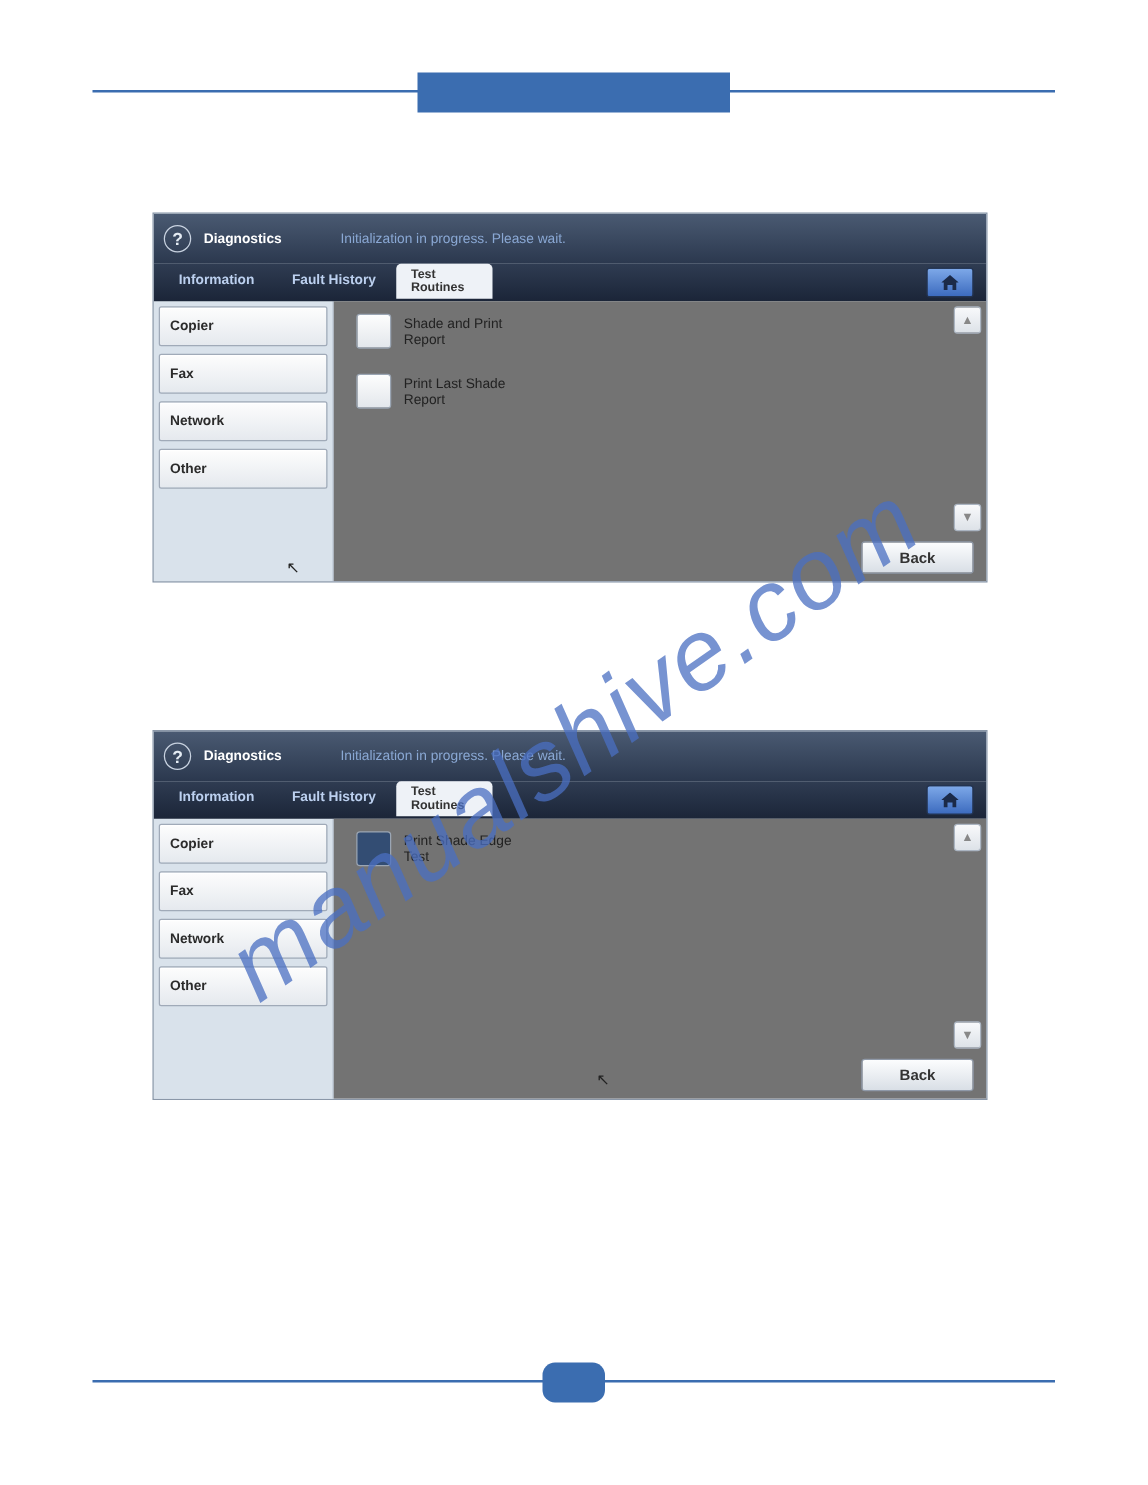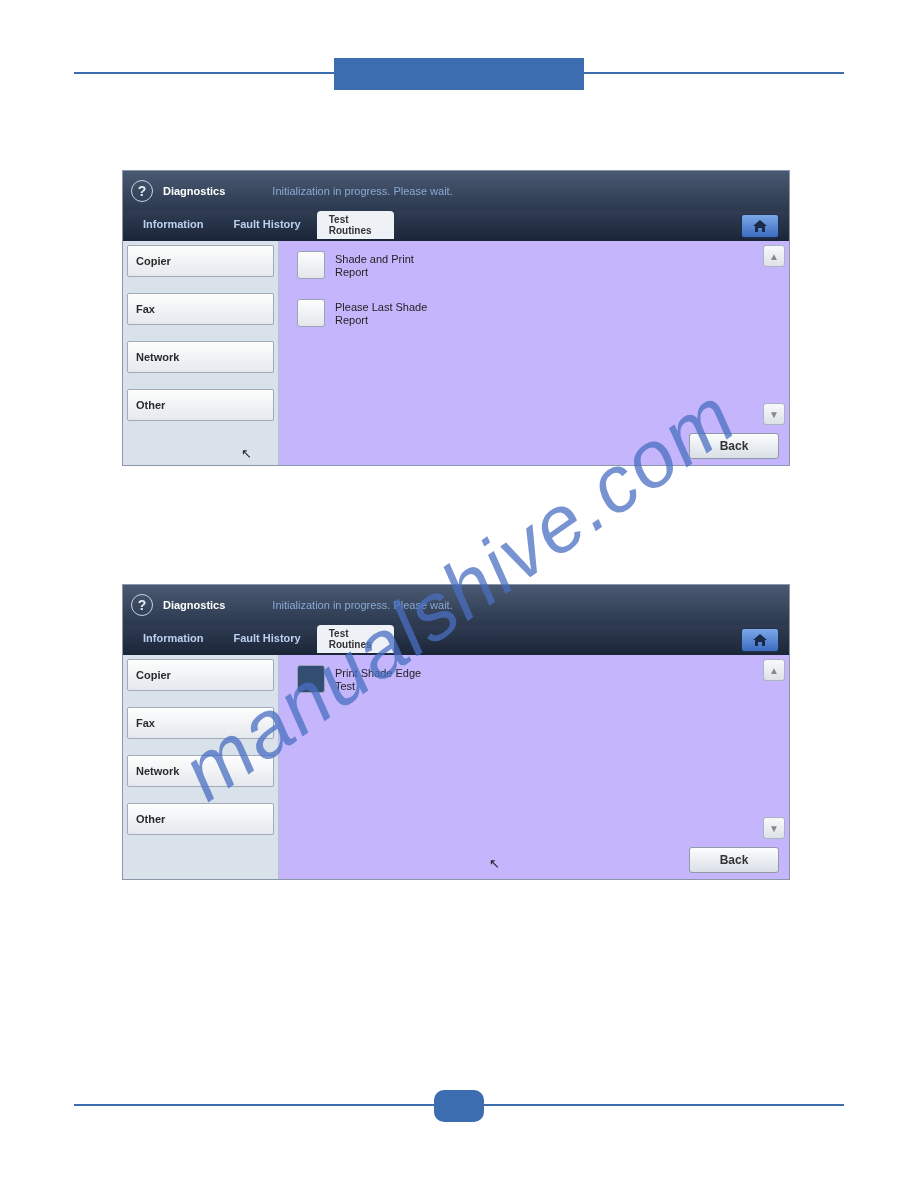--- a/index.html
+++ b/index.html
@@ -20,24 +20,24 @@
   .title-text .t1 { font-weight: bold; }
   .title-text .t2 { color: #8aa8d4; margin-left: 47px; }
 
   .tab-strip { height: 30px; background: linear-gradient(to bottom, #2f3c52, #1b2538); display: flex; padding-left: 6px; position: relative; }
   .tab { height: 26px; padding: 0 14px; color: #bcd0ef; font-size: 11px; font-weight: bold; display: flex; align-items: center; margin-right: 2px; border-radius: 4px 4px 0 0; }
   .tab.active { background: #eef2f7; color: #333; flex-direction: column; align-items: flex-start; justify-content: center; padding: 2px 22px 2px 12px; height: 28px; font-size: 10px; line-height: 11px; }
   .home-btn { position: absolute; right: 10px; top: 3px; width: 38px; height: 24px; background: linear-gradient(to bottom, #7da8e8, #3c6bbf); border: 1px solid #223350; border-radius: 3px; display: flex; align-items: center; justify-content: center; }
   .home-btn svg { fill: #1b2a48; }
 
   .body-area { display: flex; height: calc(100% - 70px); }
-  .side-col { width: 156px; background: #d9e2eb; padding: 4px; display: flex; flex-direction: column; gap: 16px; border-right: 1px solid #b7c2cf; }
+  .side-col { width: 144px; background: #d9e2eb; padding: 4px; display: flex; flex-direction: column; gap: 6px; border-right: 1px solid #b7c2cf; }
   .side-btn { height: 32px; background: linear-gradient(to bottom, #fdfdfd, #e5e9ee); border: 1px solid #a0aab8; border-radius: 2px; font-size: 11px; font-weight: bold; color: #2b2b2b; display: flex; align-items: center; padding-left: 8px; box-shadow: inset 0 1px 0 #fff; }
 
-  .content-col { flex: 1; position: relative; background: #c4b5fd; }
+  .content-col { flex: 1; position: relative; background: #737373; }
   .option-row { position: absolute; display: flex; align-items: flex-start; gap: 10px; font-size: 11px; color: #222; }
   .chk { width: 28px; height: 28px; background: linear-gradient(to bottom,#fdfdfd,#e3e7ec); border: 1px solid #9aa5b3; border-radius: 3px; flex-shrink:0; }
   .chk.selected { background: #334d73; }
   .opt-label { line-height: 13px; padding-top: 2px; }
 
   .scroll-btn { position: absolute; right: 4px; width: 22px; height: 22px; background: linear-gradient(to bottom,#f8f9fb,#dde2e8); border:1px solid #aab4c1; border-radius:3px; display:flex; align-items:center; justify-content:center; font-size:10px; color:#888; }
   .scroll-btn.up { top: 4px; }
   .scroll-btn.down { bottom: 40px; }
 
   .back-btn { position: absolute; right: 10px; bottom: 6px; width: 90px; height: 26px; background: linear-gradient(to bottom,#fcfdfe,#d9dfe6); border:1px solid #8f99a8; border-radius:3px; font-size:12px; font-weight:bold; color:#333; display:flex; align-items:center; justify-content:center; }
@@ -82,21 +82,21 @@
     <div class="content-col">
       <div class="option-row" style="left:18px; top:10px;">
         <div class="chk"></div>
         <div class="opt-label">
           <span>Shade and Print</span><br><span>Report</span>
         </div>
       </div>
       <div class="option-row" style="left:18px; top:58px;">
         <div class="chk"></div>
         <div class="opt-label">
-          <span>Please Last Shade</span><br><span>Report</span>
+          <span>Print Last Shade</span><br><span>Report</span>
         </div>
       </div>
       <div class="scroll-btn up">▲</div>
       <div class="scroll-btn down">▼</div>
       <div class="back-btn">Back</div>
       <div class="cursor" style="left:-38px; bottom:4px;">↖</div>
     </div>
   </div>
 </div>
 

